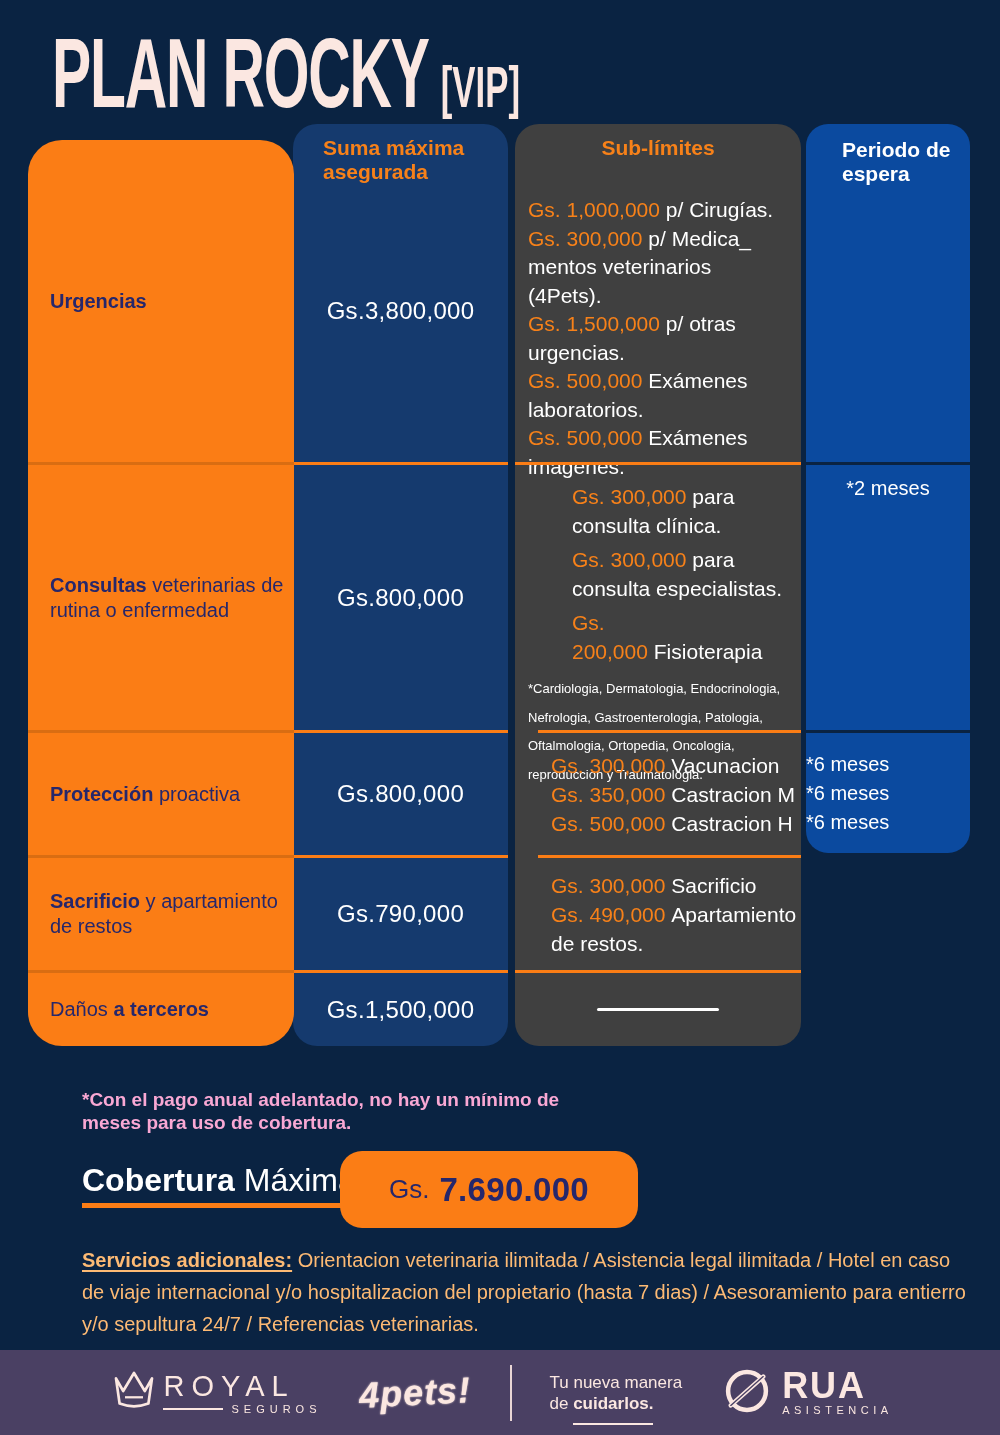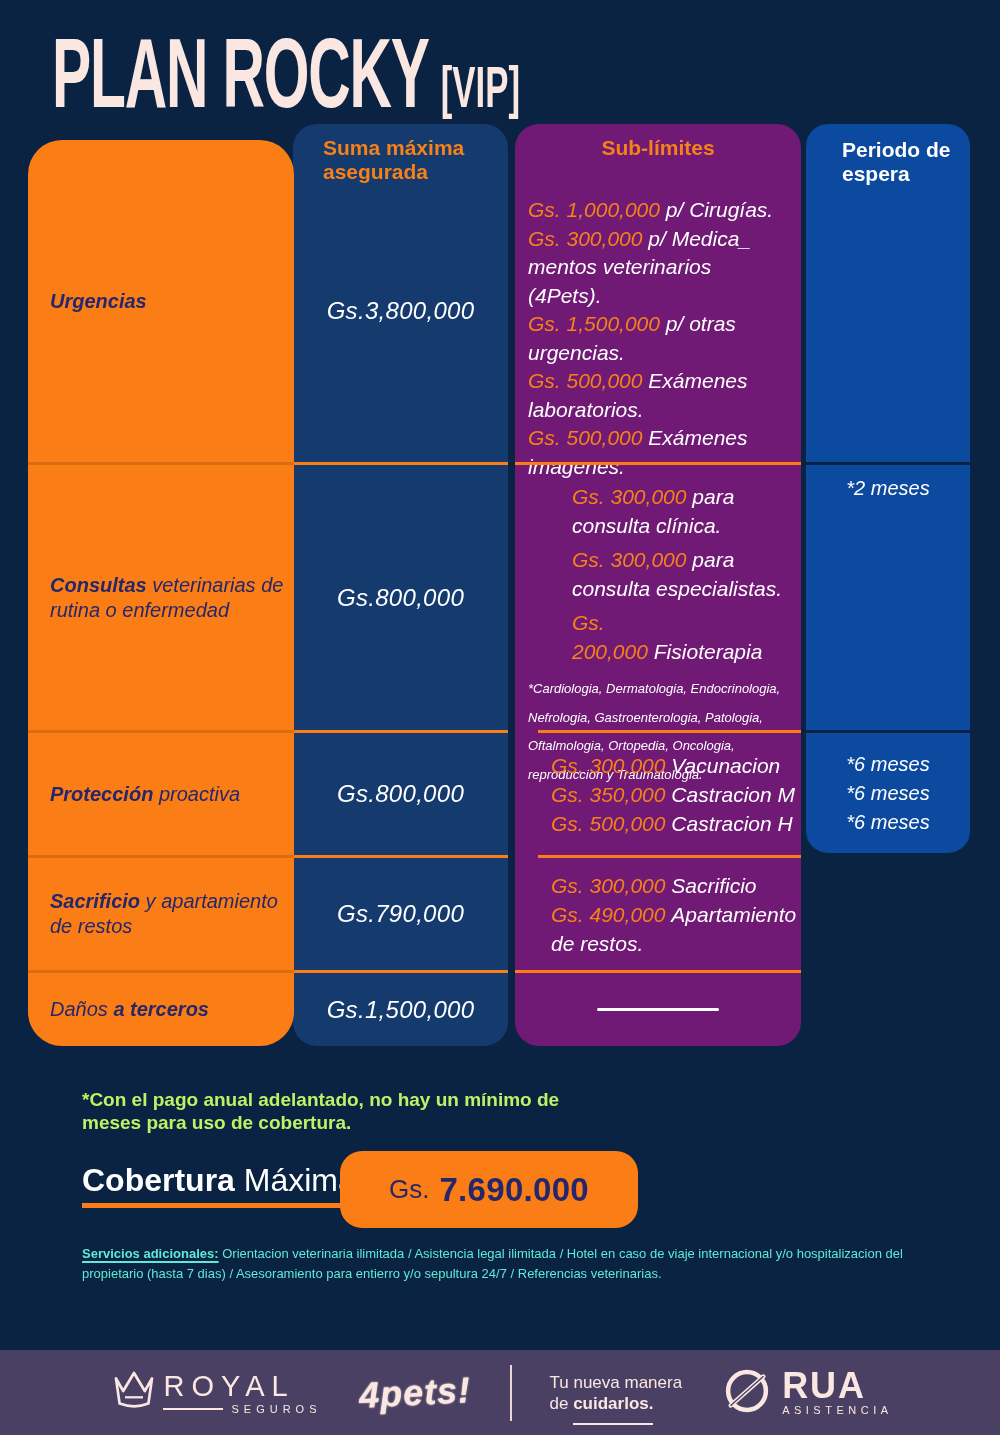--- a/index.html
+++ b/index.html
@@ -13,23 +13,23 @@
     position:absolute;left:52px;top:24px;white-space:nowrap;
     transform:scaleX(0.60);transform-origin:left top;
     color:#FBE7E1;display:flex;align-items:baseline;gap:20px;
   }
   .title-main{font-size:98px;font-weight:800;letter-spacing:-2px;line-height:1.0;}
   .title-tag{font-size:58px;font-weight:800;letter-spacing:0px;}
   
   .col{position:absolute;border-radius:24px;overflow:hidden;}
   .col-label{left:28px;top:140px;width:266px;height:906px;background:#FB7D15;border-radius:34px;z-index:3;}
   .col-suma{left:293px;top:124px;width:215px;height:922px;background:#153A6E;z-index:2;}
-  .col-sub{left:515px;top:124px;width:286px;height:922px;background:#701a75;z-index:2;}
+  .col-sub{left:515px;top:124px;width:286px;height:922px;background:#404040;z-index:2;}
   .col-periodo{left:806px;top:124px;width:164px;height:729px;background:#0B4A9F;z-index:2;border-radius:22px;}
-  .row{position:absolute;left:0;width:100%;font-style:italic;}
+  .row{position:absolute;left:0;width:100%;}
   
   .lr1{top:0;height:322px;}
   .lr2{top:322px;height:268px;border-top:3px solid #D96D12;}
   .lr3{top:590px;height:125px;border-top:3px solid #D96D12;}
   .lr4{top:715px;height:115px;border-top:3px solid #D96D12;}
   .lr5{top:830px;height:76px;border-top:3px solid #D96D12;}
   .lbl{
     height:100%;display:flex;flex-direction:column;justify-content:center;
     padding:0 8px 0 22px;color:#26276B;font-size:20px;line-height:25px;font-weight:400;
   }
@@ -61,34 +61,34 @@
   .sl-item{display:block;}
   .sub-footnote{margin-top:10px;padding-right:14px;font-size:13px;line-height:16.5px;color:#FFFFFF;}
   .dash{width:122px;height:3.5px;background:#FFFFFF;border-radius:2px;}
   .periodo-header{
     position:absolute;left:36px;top:14px;width:110px;
     color:#FFFFFF;font-size:21px;font-weight:800;line-height:24px;
   }
   .pr1{top:0;height:338px;}
   .pr2{top:338px;height:268px;border-top:3px solid #0A2342;text-align:center;padding-top:12px;}
   .pr3{top:606px;height:123px;border-top:3px solid #0A2342;display:flex;flex-direction:column;
-       justify-content:center;align-items:center;line-height:29px;}
+       justify-content:center;line-height:29px;}
   .periodo-val{color:#FFFFFF;font-size:20px;display:block;}
   
-  .note{position:absolute;left:82px;top:1088px;width:530px;color:#bef264;
+  .note{position:absolute;left:82px;top:1088px;width:530px;color:#f9a8d4;
     font-size:19px;font-weight:800;line-height:23px;}
   .cobertura-text{position:absolute;left:82px;top:1160px;color:#FFFFFF;font-size:32px;line-height:40px;}
   .cobertura-text b{font-weight:800;}
   .cobertura-underline{position:absolute;left:82px;top:1203px;width:260px;height:5px;background:#FB7D15;}
   .amount-btn{position:absolute;left:340px;top:1151px;width:298px;height:77px;background:#FB7D15;
     border-radius:22px;display:flex;align-items:center;justify-content:center;gap:10px;color:#26276B;}
   .amount-btn .gs{font-size:26px;font-weight:500;}
   .amount-btn .val{font-size:33px;font-weight:800;letter-spacing:.3px;}
-  .servicios{position:absolute;left:82px;top:1244px;width:884px;color:#5eead4;
-    font-size:13px;line-height:20px;}
+  .servicios{position:absolute;left:82px;top:1244px;width:884px;color:#fdba74;
+    font-size:20px;line-height:32px;}
   .servicios b{font-weight:800;text-decoration:underline;text-decoration-thickness:2px;text-underline-offset:3px;}
   
   .brandbar{position:absolute;left:0;top:1350px;width:1000px;height:85px;background:#4A4063;
     display:flex;align-items:center;justify-content:center;gap:38px;color:#FBE7E1;}
   .logo{display:flex;align-items:center;}
   .royal{gap:2px;}
   .royal-text{display:flex;flex-direction:column;}
   .royal-name{font-size:29px;letter-spacing:7px;font-weight:400;line-height:30px;}
   .royal-sub-row{display:flex;align-items:center;gap:8px;margin-top:2px;}
   .royal-line{width:60px;height:2px;background:#FBE7E1;}

